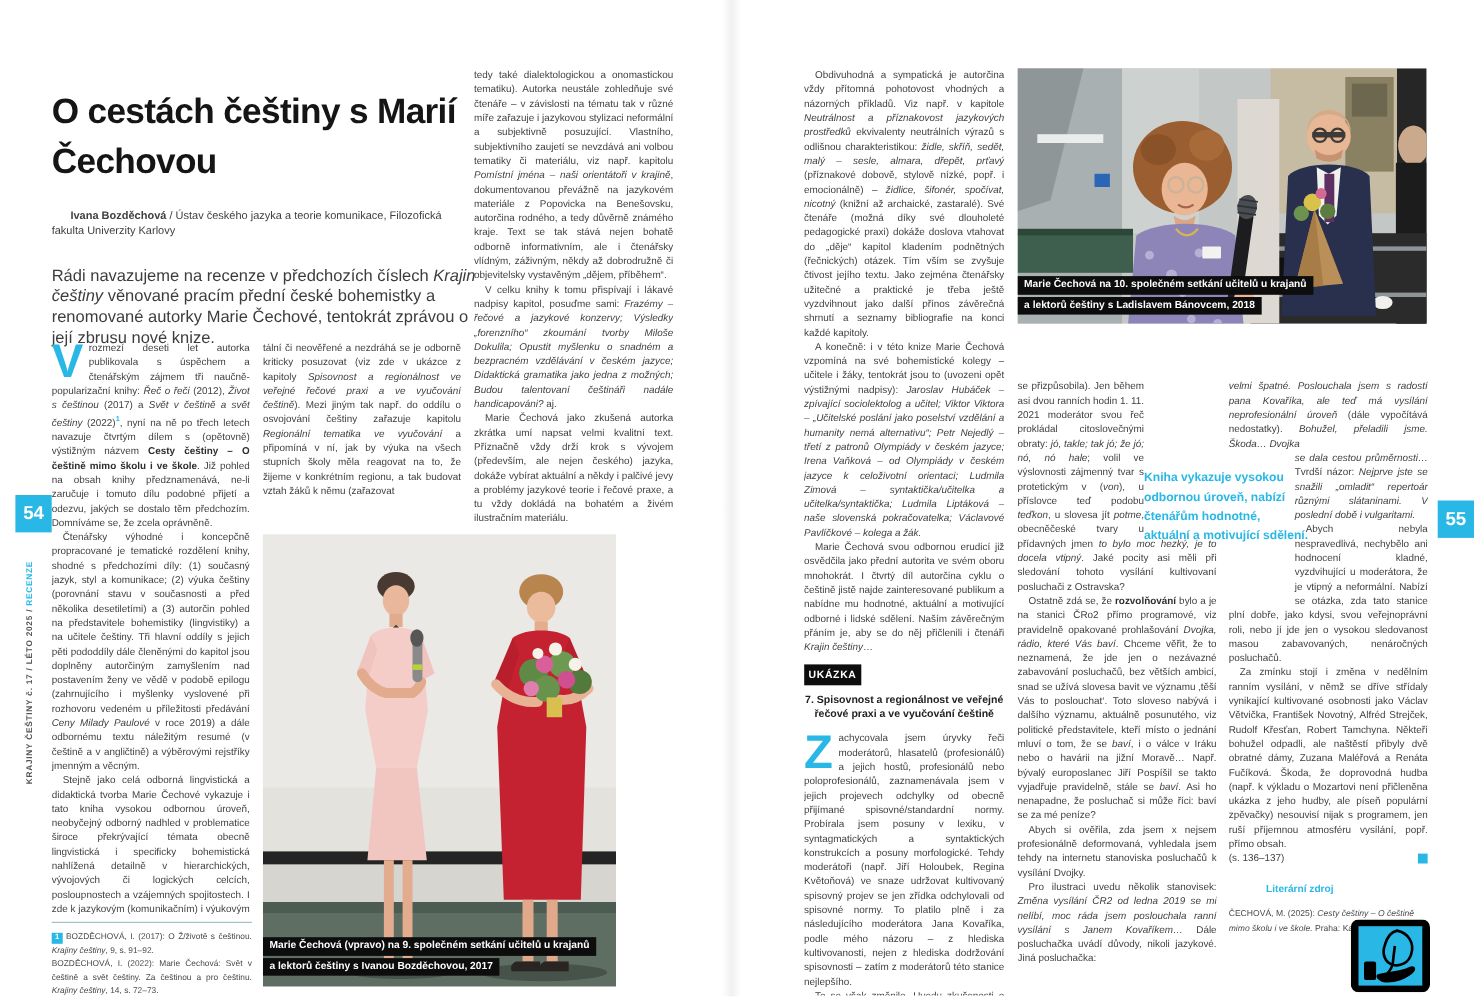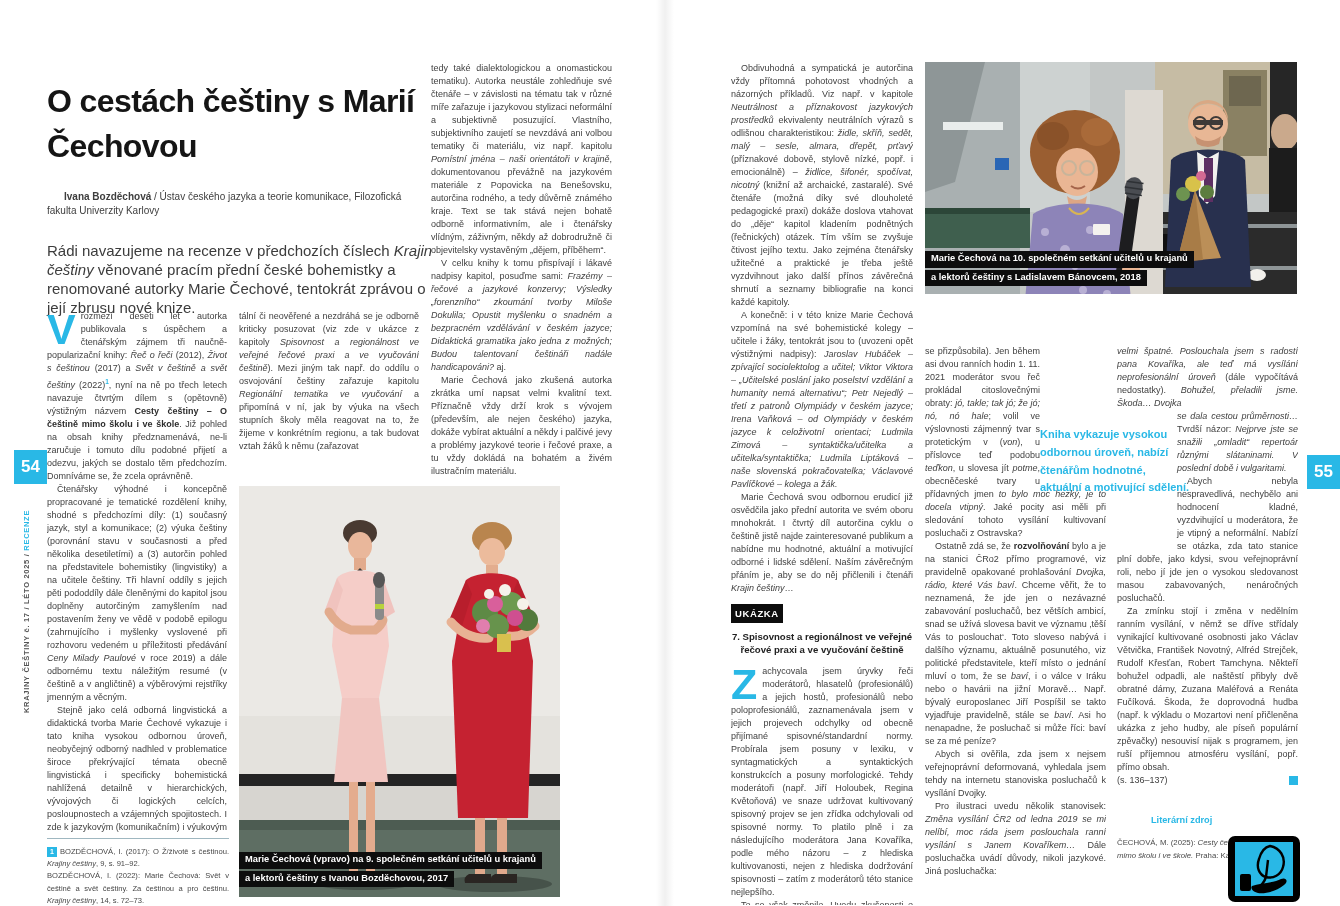--- a/index.html
+++ b/index.html
@@ -59,21 +59,21 @@
   .spacer-r { float:right; width:66px; height:132px; }
   .spacer-l { float:left; width:60px; height:132px; }
   .pullquote { position:absolute; left:1040px; top:426px; width:150px;
     color:var(--accent); font-weight:bold; font-size:11px; line-height:17.8px; text-align:left; }
   .cont { text-indent:0 !important; }
 
   .pageref-line { overflow:hidden; }
   .endmark { float:right; width:9px; height:9px; background:var(--accent); margin-top:2px; }
 
   .source-heading { color:var(--accent); font-weight:bold; font-size:9.2px;
-    margin:27px 0 10px; text-align:left;padding-left:34px; }
+    margin:15px 0 10px; text-align:left;padding-left:34px; }
   .source-text { font-size:7.8px; line-height:12.5px; color:#4a4a4a; text-align:left; }
 
   
   .footnotes { position:absolute; left:47px; top:838px; width:182px;
     border-top:1px solid #9fb7c0; padding-top:7px;
     font-size:7.6px; line-height:12.2px; color:#474747; text-align:justify; }
   .footnotes p { margin:0; }
   .fn-marker { display:inline-block; background:var(--accent); color:#fff;
     width:10px; height:10px; line-height:10px; text-align:center;
     font-size:7px; font-weight:bold; margin-right:3px; }
@@ -281,21 +281,21 @@
   <div class="ukazka-label">UKÁZKA</div>
   <h2 class="ukazka-heading">7. Spisovnost a regionálnost ve veřejné řečové praxi a ve vyučování češtině</h2>
   <p><span class="dropcap">Z</span><span>achycovala jsem úryvky řeči moderátorů, hlasatelů (profesionálů) a jejich hostů, profesionálů nebo poloprofesionálů, zaznamenávala jsem v jejich projevech odchylky od obecně přijímané spisovné/standardní normy. Probírala jsem posuny v lexiku, v syntagmatických a syntaktických konstrukcích a posuny morfologické. Tehdy moderátoři (např. Jiří Holoubek, Regina Květoňová) ve snaze udržovat kultivovaný spisovný projev se jen zřídka odchylovali od spisovné normy. To platilo plně i za následujícího moderátora Jana Kovaříka, podle mého názoru – z hlediska kultivovanosti, nejen z hlediska dodržování spisovnosti – zatím z moderátorů této stanice nejlepšího.</span></p>
   <p class="ind">To se však změnilo. Uvedu zkušenosti o pět let pozdější:</p>
   
 </div>
 
 <div class="col col5">
   <p class="cont"><span class="spacer-r"></span><span>se přizpůsobila). Jen během asi dvou ranních hodin 1. 11. 2021 moderátor svou řeč prokládal citoslovečnými obraty: <i>jó, takle; tak jó; že jó; nó, nó hale</i>; volil ve výslovnosti zájmenný tvar s protetickým v (<i>von</i>), u příslovce teď podobu <i>teďkon</i>, u slovesa jít <i>potme</i>, obecněčeské tvary u přídavných jmen <i>to bylo moc hezký, je to docela vtipný</i>. Jaké pocity asi měli při sledování tohoto vysílání kultivovaní posluchači z Ostravska?</span></p>
   <p class="ind">Ostatně zdá se, že <b>rozvolňování</b> bylo a je na stanici ČRo2 přímo programové, viz pravidelně opakované prohlašování <i>Dvojka, rádio, které Vás baví</i>. Chceme věřit, že to neznamená, že jde jen o nezávazné zabavování posluchačů, bez větších ambicí, snad se užívá slovesa bavit ve významu ‚těší Vás to poslouchat‘. Toto sloveso nabývá i dalšího významu, aktuálně posunutého, viz politické představitele, kteří místo o jednání mluví o tom, že se <i>baví</i>, i o válce v Iráku nebo o havárii na jižní Moravě… Např. bývalý europoslanec Jiří Pospíšil se takto vyjadřuje pravidelně, stále se <i>baví</i>. Asi ho nenapadne, že posluchač si může říci: baví se za mé peníze?</p>
-  <p class="ind">Abych si ověřila, zda jsem x nejsem veřejnoprávní deformovaná, vyhledala jsem tehdy na internetu stanoviska posluchačů k vysílání Dvojky.</p>
+  <p class="ind">Abych si ověřila, zda jsem x nejsem profesionálně deformovaná, vyhledala jsem tehdy na internetu stanoviska posluchačů k vysílání Dvojky.</p>
   <p class="ind">Pro ilustraci uvedu několik stanovisek: <i>Změna vysílání ČR2 od ledna 2019 se mi nelíbí, moc ráda jsem poslouchala ranní vysílání s Janem Kovaříkem…</i> Dále posluchačka uvádí důvody, nikoli jazykové.  Jiná posluchačka: </p>
 </div>
 
 <div class="col col6">
   <p><i>velmi špatné. Poslouchala jsem s radostí pana Kovaříka, ale teď má vysílání neprofesionální úroveň</i> (dále vypočítává nedostatky). <i>Bohužel, přeladili jsme. Škoda… Dvojka</i></p>
   <p class="cont"><span class="spacer-l"></span><span><i>se dala cestou průměrnosti…</i> Tvrdší názor: <i>Nejprve jste se snažili „omladit“ repertoár různými slátaninami. V poslední době i vulgaritami.</i></span></p>
   <p class="ind">Abych nebyla nespravedlivá, nechybělo ani hodnocení kladné, vyzdvihující u moderátora, že je vtipný a neformální. Nabízí se otázka, zda tato stanice plní dobře, jako kdysi, svou veřejnoprávní roli, nebo jí jde jen o vysokou sledovanost masou zabavovaných, nenáročných posluchačů.</p>
   <p class="ind">Za zmínku stojí i změna v nedělním ranním vysílání, v němž se dříve střídaly vynikající kultivované osobnosti jako Václav Větvička, František Novotný, Alfréd Strejček, Rudolf Křesťan, Robert Tamchyna. Někteří bohužel odpadli, ale naštěstí přibyly dvě obratné dámy, Zuzana Maléřová a Renáta Fučíková. Škoda, že doprovodná hudba (např. k výkladu o Mozartovi není přičleněna ukázka z jeho hudby, ale píseň populární zpěvačky) nesouvisí nijak s programem, jen ruší příjemnou atmosféru vysílání, popř. přímo obsah.</p>
   <p class="pageref-line"><span class="endmark"></span><span>(s. 136–137)</span></p>
   <h3 class="source-heading">Literární zdroj</h3>

